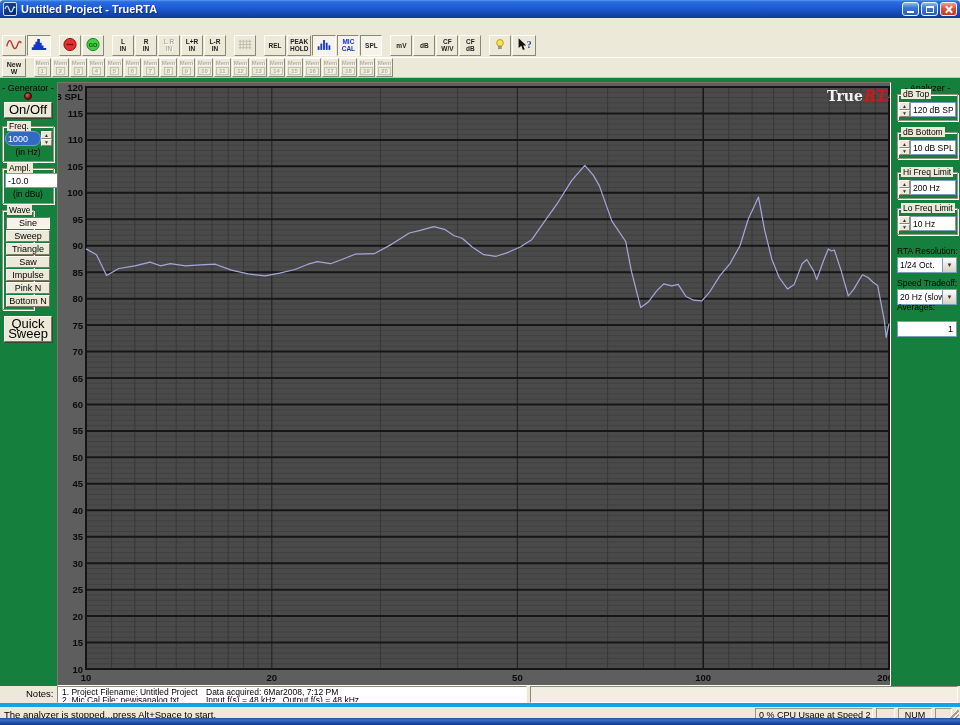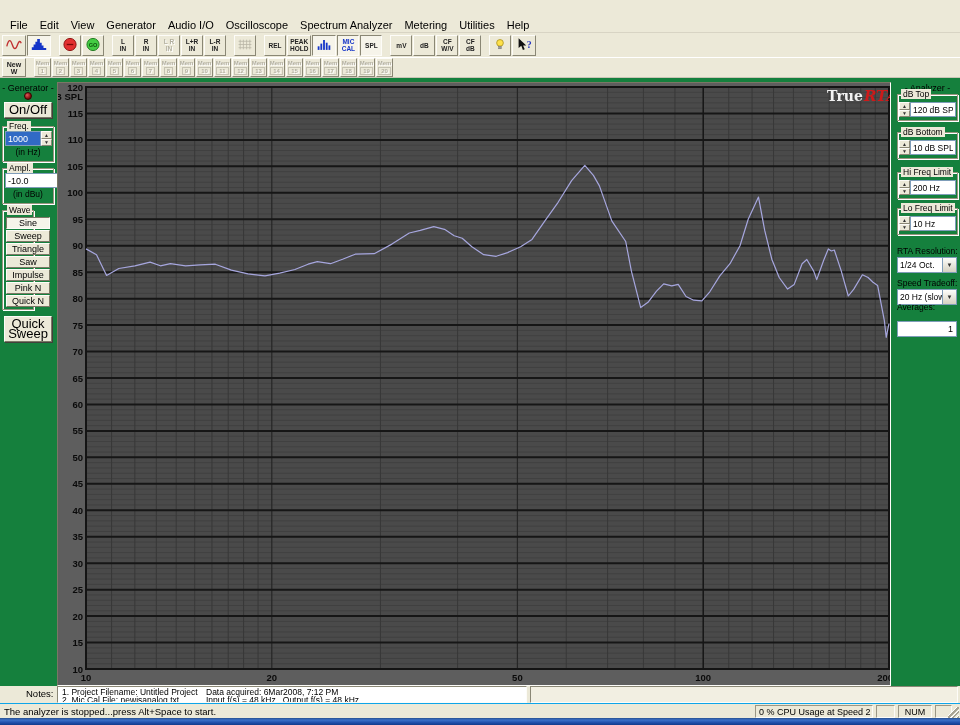--- a/index.html
+++ b/index.html
@@ -58,21 +58,21 @@
   .panel-title{position:absolute;left:0;width:56px;text-align:center;font-size:9px;}
   .led{position:absolute;left:24px;width:8px;height:8px;border-radius:50%;
     background:radial-gradient(circle at 35% 35%,#d05050 10%,#8a1010 60%,#4a0404 100%);border:1px solid #3a0202;}
   .xp-btn{background:#ece9d8;border:1px solid;border-color:#fdfcf8 #7a7765 #7a7765 #fdfcf8;
     box-shadow:1px 1px 0 #40403a;font-size:13px;color:#000;display:flex;flex-direction:column;
     align-items:center;justify-content:center;line-height:10px;padding:0;font-family:inherit;}
   .group{position:absolute;border:1px solid #99957f;box-shadow:inset 1px 1px 0 #fff, 1px 1px 0 #fff;}
   .group-label{position:absolute;top:-6px;left:4px;background:#ece9d8;padding:0 2px;font-size:8.5px;line-height:10px;}
   .editrow{display:flex;align-items:stretch;}
   .edit{border:1px solid #7f9db9;background:#fff;font-size:9px;font-family:inherit;padding:0 2px;height:15px;width:100%;color:#000;}
-  .edit.sel{background:#316ac5;color:#fff;}
+  .edit.sel{background:#316ac5;color:#fff;border-radius:7px;}
   .spin{display:flex;flex-direction:column;width:11px;height:15px;flex:0 0 auto;}
   .spin-b{flex:1;background:#ece9d8;border:1px solid;border-color:#fdfcf8 #8a8775 #8a8775 #fdfcf8;
     padding:0;font-size:5px;line-height:4px;display:flex;align-items:center;justify-content:center;color:#333;}
   .unit{text-align:center;font-size:8.5px;margin-top:1px;}
   .wave-btn{width:44px;height:12px;margin:0 0 1px 0;background:#ece9d8;border:1px solid;
     border-color:#fdfcf8 #7a7765 #7a7765 #fdfcf8;font-size:9px;line-height:10px;padding:0;font-family:inherit;}
   .wave-btn.pressed{border-color:#7a7765 #fdfcf8 #fdfcf8 #7a7765;background:#f6f4ea;}
   
   .chart{position:absolute;left:57px;top:4px;width:834px;height:604px;background:#5e5e5e;
     border:1px solid;border-color:#7a7765 #fdfcf8 #fdfcf8 #7a7765;}
@@ -90,52 +90,59 @@
   
   .notesbar{position:absolute;left:0;top:686px;width:960px;height:24px;background:#ece9d8;}
   .notes-label{position:absolute;left:26px;top:2px;font-size:9.5px;}
   .notes-box{position:absolute;left:57px;top:0;width:470px;height:17px;background:#fff;
     border:1px solid;border-color:#8a8775 #fdfcf8 #fdfcf8 #8a8775;padding:0 4px;overflow:hidden;}
   .nline{display:flex;font-size:8.5px;line-height:8px;white-space:pre;}
   .nline .c1{width:144px;flex:0 0 auto;}
   .notes-box2{position:absolute;left:530px;top:0;width:428px;height:17px;background:#f2efe2;
     border:1px solid;border-color:#8a8775 #fdfcf8 #fdfcf8 #8a8775;}
   
-  .statusbar{position:absolute;left:0;top:703px;width:960px;height:15px;background:#ece9d8;border-top:1px solid #0ea5e9;}
+  .statusbar{position:absolute;left:0;top:703px;width:960px;height:15px;background:#ece9d8;border-top:4px solid #0ea5e9;}
   .status-msg{position:absolute;left:4px;top:2px;font-size:9.5px;}
   .cell{position:absolute;top:1px;height:13px;border:1px solid;border-color:#9a9685 #fdfcf8 #fdfcf8 #9a9685;
     font-size:9px;padding:1px 3px;white-space:nowrap;}
   .cell.cpu{left:755px;width:118px;}
   .cell.mid{left:876px;width:19px;}
   .cell.num{left:898px;width:34px;text-align:center;}
   .cell.end{left:935px;width:17px;}
   .grip{position:absolute;right:1px;top:3px;width:11px;height:11px;
     background:linear-gradient(135deg,transparent 40%,#fff 40%,#fff 45%,#a8a494 45%,#a8a494 55%,transparent 55%,transparent 62%,#fff 62%,#fff 67%,#a8a494 67%,#a8a494 77%,transparent 77%,transparent 84%,#fff 84%,#fff 89%,#a8a494 89%);}
   .bottom-edge{position:absolute;left:0;top:718px;width:960px;height:7px;
     background:linear-gradient(180deg,#27508f 0%,#3a6fc8 30%,#1d4ba8 70%,#123a8a 100%);}
   svg text{user-select:none;}
 </style>
 </head>
 <body>
 
 <div id="app">
 
-
-  <div class="menubar" id="menubar">
-      <span class="menu-item">File</span>
-      <span class="menu-item">Edit</span>
-      <span class="menu-item">View</span>
-      <span class="menu-item">Generator</span>
-      <span class="menu-item">Audio I/O</span>
-      <span class="menu-item">Oscilloscope</span>
-      <span class="menu-item">Spectrum Analyzer</span>
-      <span class="menu-item">Metering</span>
-      <span class="menu-item">Utilities</span>
-      <span class="menu-item">Help</span>
-    </div>
+  <div class="titlebar">
+    <div class="app-icon">
+      <svg width="12" height="10" viewBox="0 0 12 10">
+          <path d="M1 5 C2.2 1,3.8 1,5 5 C6.2 9,7.8 9,9 5 C9.8 2.3,10.6 2.3,11 4" stroke="#bfe8ff" stroke-width="1.2" fill="none"></path>
+        </svg>
+    </div>
+    <span class="title-text">Untitled Project - TrueRTA</span>
+    <div class="win-btns">
+      <div class="win-btn">
+          <div class="g-min"></div>
+        </div>
+      <div class="win-btn">
+          <div class="g-max"></div>
+        </div>
+      <div class="win-btn close">
+          <div class="g-close"></div>
+        </div>
+    </div>
+  </div>
+
 
   <div class="toolbar1" id="toolbar1">
       <button class="tb-btn ">
         <span><svg width="18" height="15" viewBox="0 0 20 16">
             <path d="M2 10 C4 2,6 2,8 8 C10 14,12 14,14 8 C15.5 3.8,17 3.8,18 6.5" stroke="#c03030" stroke-width="1.5" fill="none"></path>
           </svg></span>
       </button>
       <button class="tb-btn pressed">
         <span><svg width="18" height="15" viewBox="0 0 20 16">
             <path d="M2 14 V11 H4 V8 H6 V5 H8 V2 H11 V6 H13 V9 H15 V12 H18 V14 Z" fill="#1535c8"></path>
@@ -360,21 +367,21 @@
             <button class="spin-b">
                 <span>▼</span>
               </button>
           </div>
         </div>
         <div class="unit">(in dBu)</div>
       </div>
 
       <div class="group" style="left:2px;top:132px;width:32px;height:100px">
         <span class="group-label">Wave</span>
-        <div id="wave-buttons" style="position:absolute;left:3px;top:6px"><button class="wave-btn pressed">Sine</button><button class="wave-btn">Sweep</button><button class="wave-btn">Triangle</button><button class="wave-btn">Saw</button><button class="wave-btn">Impulse</button><button class="wave-btn">Pink N</button><button class="wave-btn">Quick N</button></div>
+        <div id="wave-buttons" style="position:absolute;left:3px;top:6px"><button class="wave-btn pressed">Sine</button><button class="wave-btn">Sweep</button><button class="wave-btn">Triangle</button><button class="wave-btn">Saw</button><button class="wave-btn">Impulse</button><button class="wave-btn">Pink N</button><button class="wave-btn">Bottom N</button></div>
       </div>
 
       <button class="xp-btn" style="position:absolute;left:4px;top:238px;width:48px;height:26px">
         <span>Quick</span>
         <span>Sweep</span>
       </button>
     </div>
 
     <div class="chart">
       <svg id="chart-svg" width="832" height="602">

